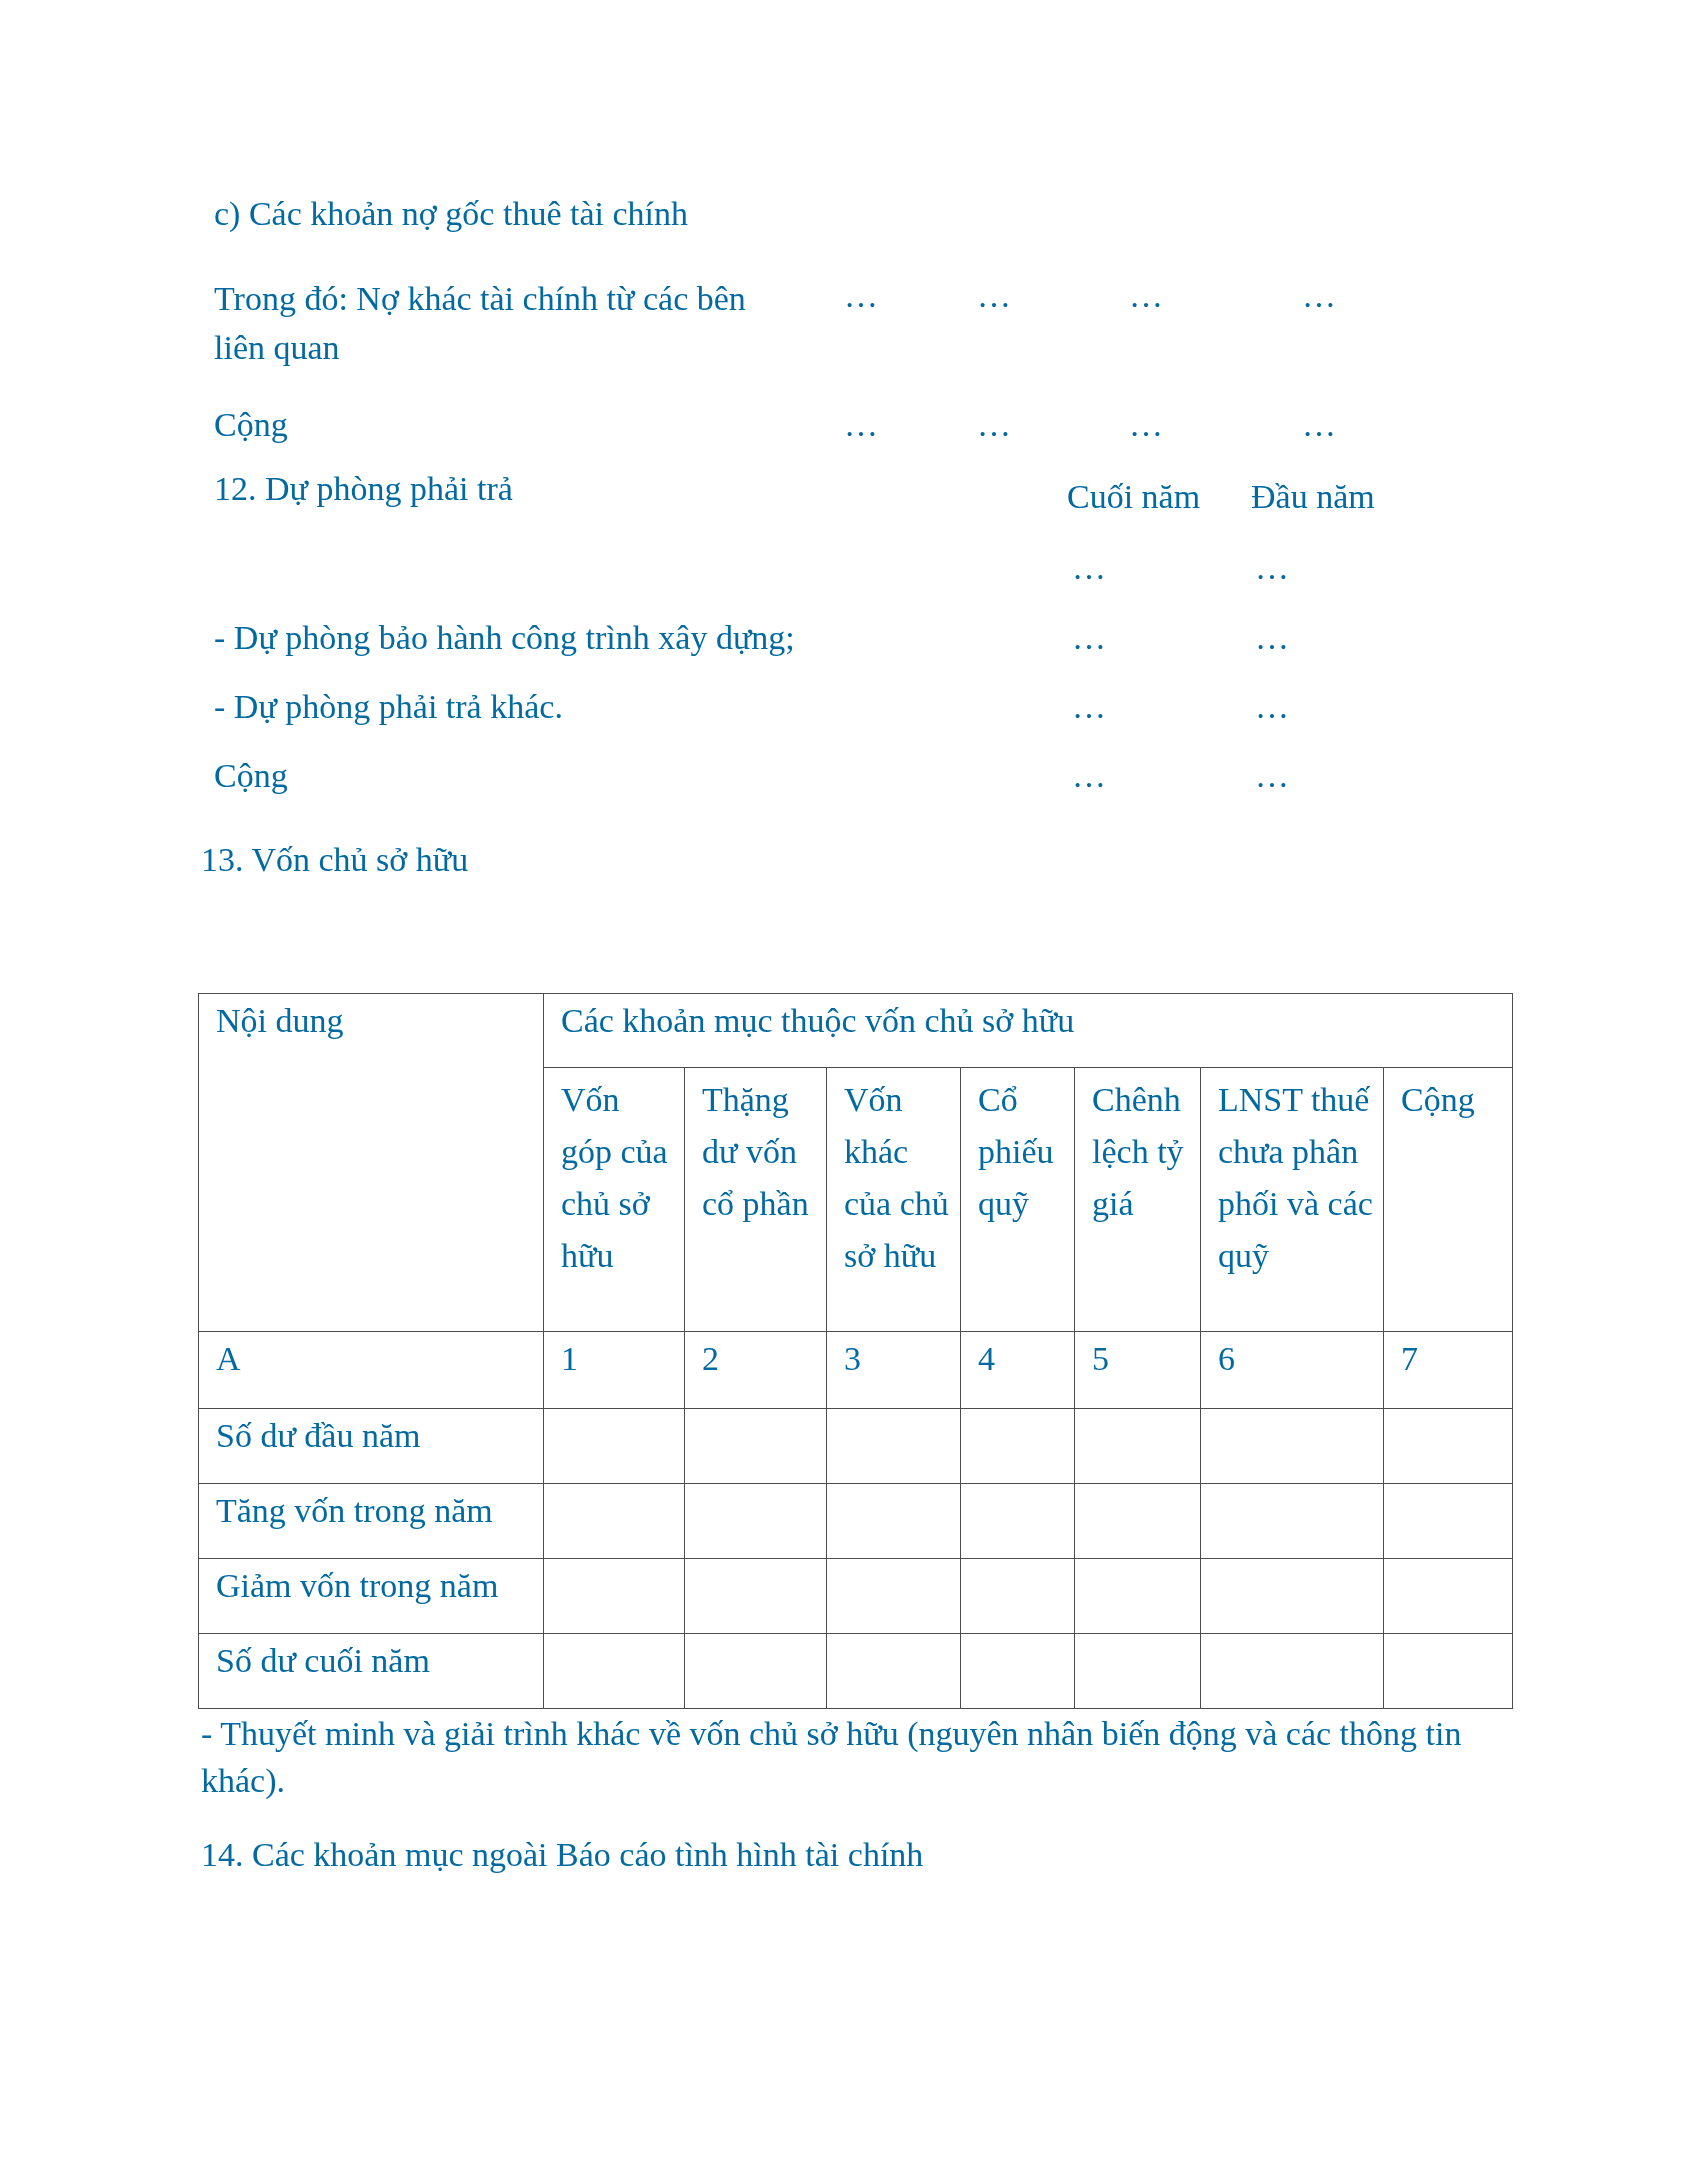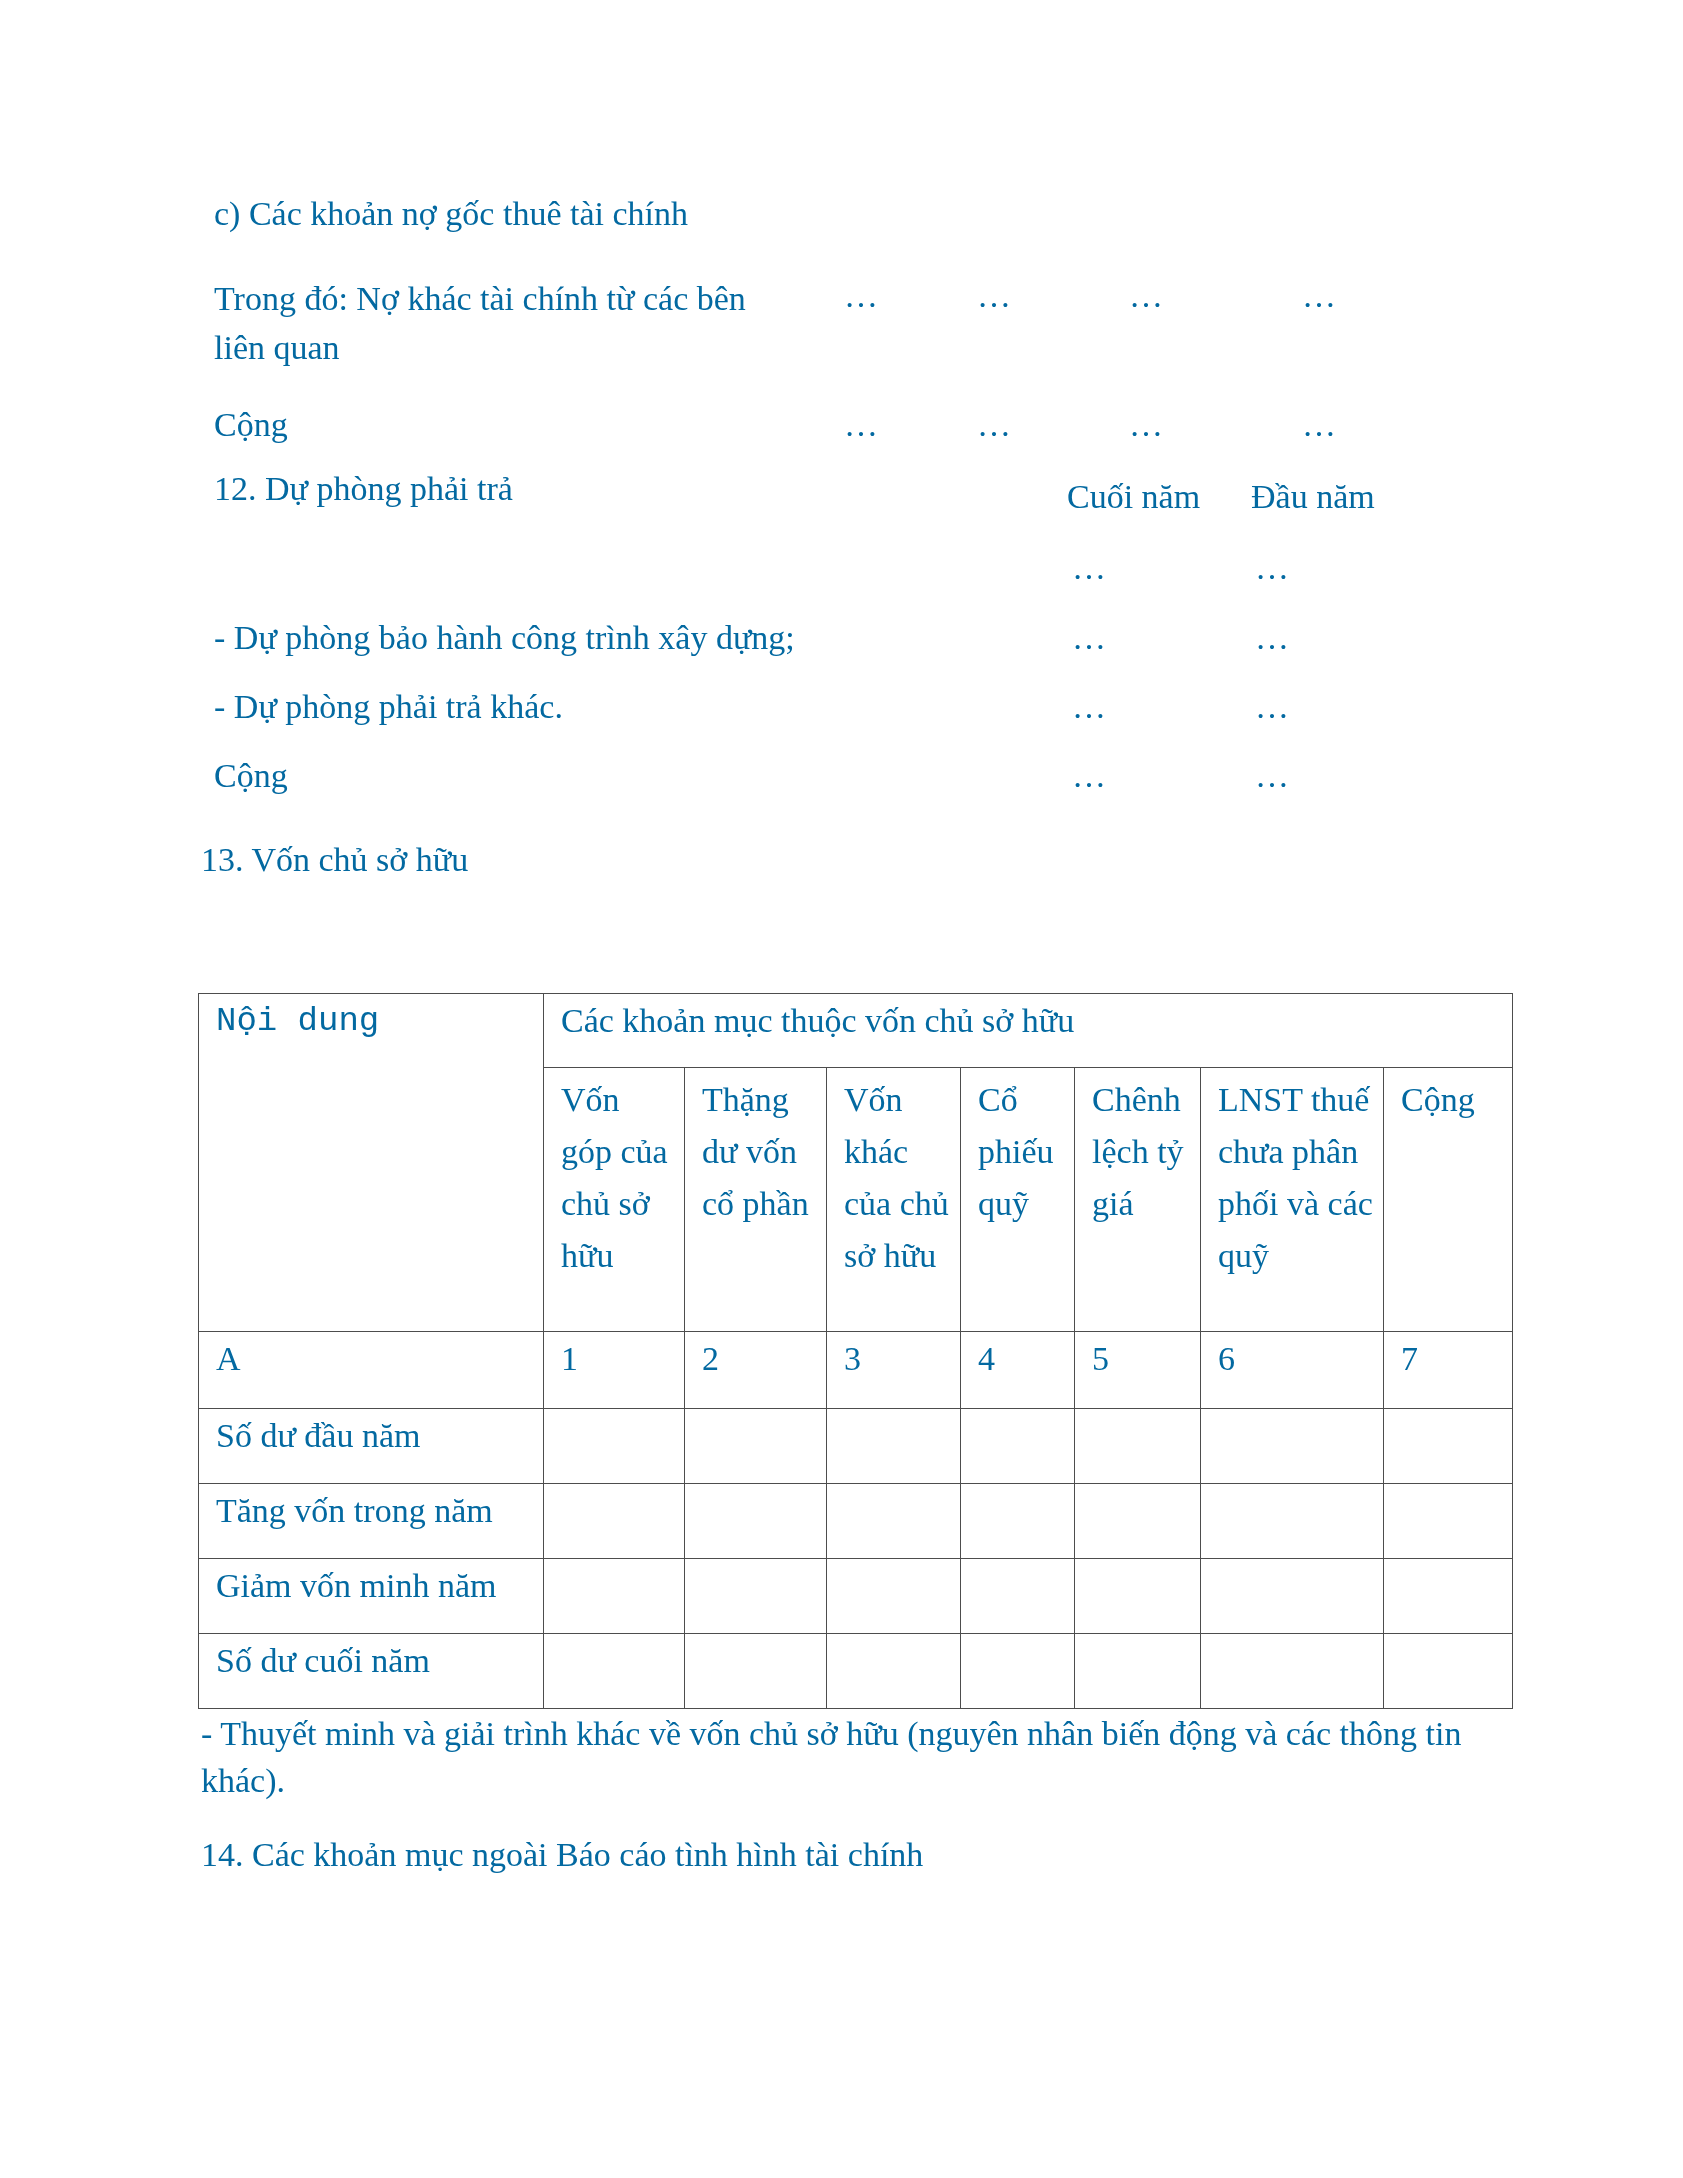--- a/index.html
+++ b/index.html
@@ -51,21 +51,21 @@
     text-align:left;
     vertical-align:top;
     padding:5px 8px 0 17px;
     font-size:34px;
     line-height:44px;
     overflow:hidden;
   }
   tr.h1 { height:74px; }
   tr.h2 { height:264px; }
   tr.h2 th { line-height:52px; padding-top:6px; }
-  td.noidung { vertical-align:middle;font-family:Liberation Mono, monospace; }
+  td.noidung { vertical-align:middle; }
   tr.idx { height:77px; }
   tr.drow { height:75px; }
 </style>
 </head>
 <body>
 
 <div class="page">
 
   <div class="flow" style="top:192px">c) Các khoản nợ gốc thuê tài chính</div>
 
@@ -162,21 +162,21 @@
       <td>Tăng vốn trong năm</td>
       <td></td>
           <td></td>
       <td></td>
           <td></td>
       <td></td>
           <td></td>
       <td></td>
     </tr>
     <tr class="drow">
-      <td>Giảm vốn minh năm</td>
+      <td>Giảm vốn trong năm</td>
       <td></td>
           <td></td>
       <td></td>
           <td></td>
       <td></td>
           <td></td>
       <td></td>
     </tr>
     <tr class="drow">
       <td>Số dư cuối năm</td>

